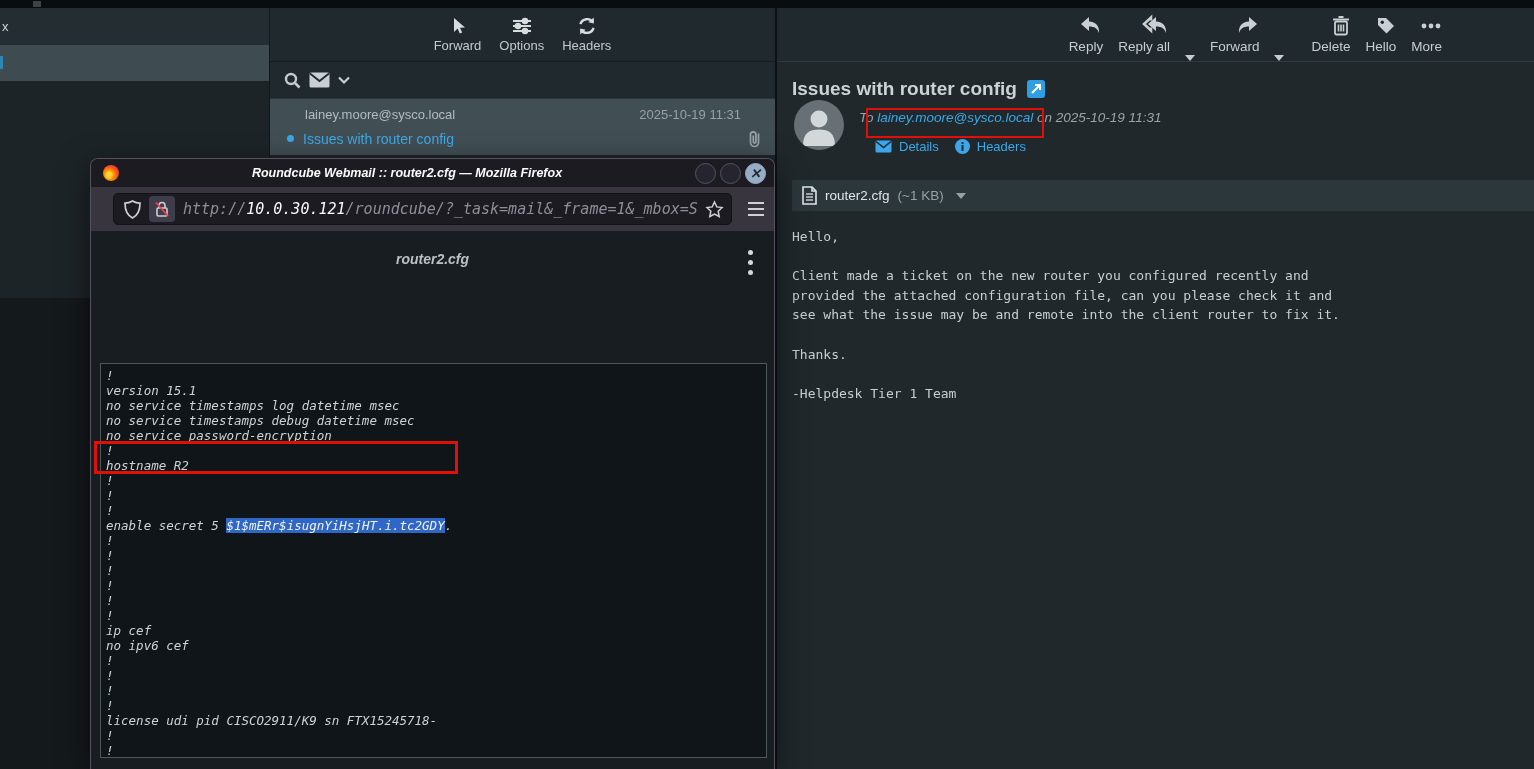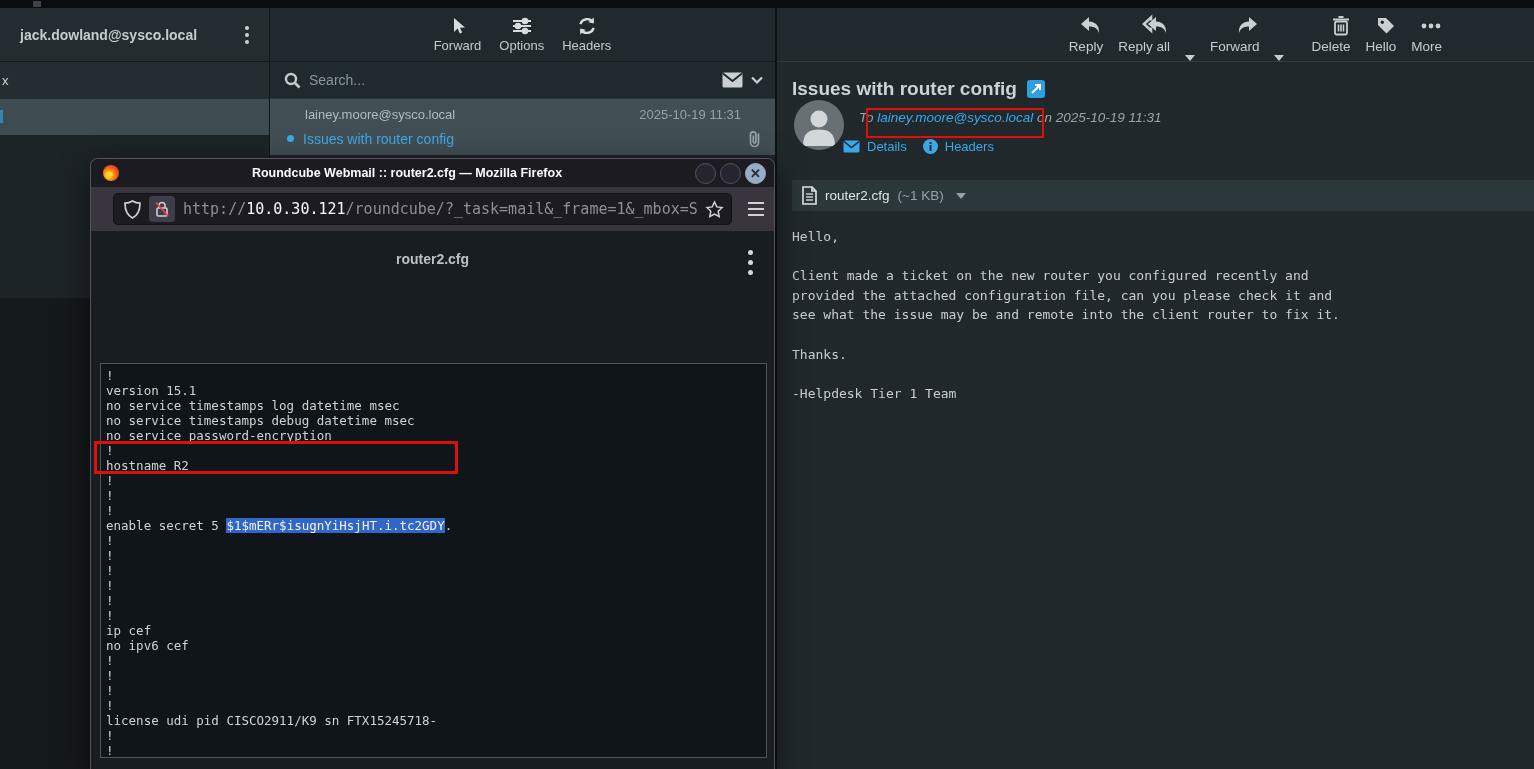--- a/index.html
+++ b/index.html
@@ -47,30 +47,30 @@
   .read-toolbar { height:54px; background:#20292d; border-bottom:1px solid #313a3e; display:flex; align-items:flex-start; justify-content:flex-end; padding:8px 92px 0 0; gap:15px; }
   .rt-btn { display:flex; flex-direction:column; align-items:flex-end; gap:3px; color:#c6cdd0; font-size:13.5px; cursor:pointer; position:relative; }
   .rt-caret { width:0; height:0; border-left:5px solid transparent; border-right:5px solid transparent; border-top:6px solid #c6cdd0; align-self:flex-end; margin-top:22px; cursor:pointer; }
   .read-content { position:relative; height:calc(100% - 54px); }
   .subject-row { position:absolute; left:15px; top:16px; display:flex; align-items:center; gap:10px; }
   .subject-title { font-size:19px; font-weight:bold; color:#ccd3d6; }
   .extwin { width:18px; height:18px; background:#2f9fe2; border-radius:3px; display:flex; align-items:center; justify-content:center; cursor:pointer; }
   .avatar { position:absolute; left:17px; top:38px; width:50px; height:50px; border-radius:50%; background:#667075; overflow:hidden; }
   .to-line { position:absolute; left:82px; top:48px; font-size:13.5px; color:#9aa4a8;font-style:italic; }
   .to-line a { color:#3ba7e8; text-decoration:none; cursor:pointer; }
-  .dh-row { position:absolute; left:66px; top:77px; display:flex; align-items:center; gap:16px; font-size:13px; }
+  .dh-row { position:absolute; left:98px; top:77px; display:flex; align-items:center; gap:16px; font-size:13px; }
   .dh-link { display:flex; align-items:center; gap:7px; color:#3ba7e8; cursor:pointer; }
   .attach-bar { position:absolute; left:15px; right:0; top:118px; height:31px; background:#2c373c; display:flex; align-items:center; padding-left:10px; gap:8px; }
   .attach-name { color:#dfe4e6; font-size:13.5px; }
   .attach-size { color:#97a1a5; font-size:13.5px; }
   .attach-caret { width:0; height:0; border-left:5px solid transparent; border-right:5px solid transparent; border-top:6px solid #97a1a5; margin-left:4px; cursor:pointer; }
   .mail-body { position:absolute; left:15px; top:165px; right:10px; font-family:"DejaVu Sans Mono", monospace; font-size:13px; line-height:19.6px; color:#c8ced1; white-space:pre; }
 
   
-  .popup { position:absolute; left:90px; top:158px; width:685px; height:611px; border-radius:8px 8px 0 0; border:1px solid #55525e; border-bottom:none; background:#171d21; box-shadow:0 8px 30px rgba(0,0,0,.55); overflow:hidden; }
+  .popup { position:absolute; left:90px; top:158px; width:685px; height:611px; border-radius:8px 8px 0 0; border:1px solid #55525e; border-bottom:none; background:#171d21; box-shadow:0 8px 30px rgba(0,0,0,.55); overflow:hidden;font-style:italic; }
   .ff-titlebar { height:28px; background:#1c1b22; display:flex; align-items:center; padding:0 8px 0 12px; }
   .ff-title { flex:1; text-align:center; color:#fbfbfe; font-size:12.5px; font-weight:bold; }
   .win-btns { display:flex; gap:4px; }
   .win-btn { width:21px; height:21px; border-radius:50%; background:#26252f; border:1.5px solid #55535f; cursor:pointer; }
   .win-btn.close { background:#97adc6; border-color:#97adc6; display:flex; align-items:center; justify-content:center; color:#242b35; font-size:13px; font-weight:bold; line-height:1; }
   .ff-toolbar { height:44px; background:#38353f; display:flex; align-items:center; padding:0 22px; gap:10px; }
   .urlbar { flex:1; height:32px; background:#1c1b22; border:1px solid #121117; border-radius:5px; display:flex; align-items:center; padding:0 8px 0 10px; gap:8px; }
   .lock-btn { width:26px; height:26px; background:#403d4a; border-radius:4px; display:flex; align-items:center; justify-content:center; position:relative; cursor:pointer; }
   .url-text { flex:1; font-family:"DejaVu Sans Mono", monospace; font-size:15px; white-space:nowrap; overflow:hidden; }
   .url-dim { color:#8f8d98; }
@@ -96,28 +96,20 @@
 </head>
 <body>
 
 <div class="screen">
 
   <div class="top-strip">
       <span class="tick"></span>
     </div>
 
   <div class="sidebar">
-    <div class="sidebar-header">
-      <span class="account-name">jack.dowland@sysco.local</span>
-      <span class="kebab">
-          <i></i>
-          <i></i>
-          <i></i>
-        </span>
-    </div>
     <div class="sidebar-row-x">
         <span>x</span>
       </div>
     <div class="sidebar-row-sel">
         <span class="frag"></span>
       </div>
     <div class="sidebar-lower">
         <div class="darker"></div>
       </div>
   </div>
@@ -151,21 +143,20 @@
           <path d="M3.2 18.4 L3.2 12.6 L8.6 13.8 Z" fill="#d7dcde"></path>
         </svg>
         <span>Headers</span>
       </div>
     </div>
     <div class="search-row">
       <svg width="17" height="17" viewBox="0 0 17 17">
         <circle cx="7" cy="7" r="5" fill="none" stroke="#c3cacd" stroke-width="2.4"></circle>
         <line x1="11" y1="11" x2="15.5" y2="15.5" stroke="#c3cacd" stroke-width="2.6"></line>
       </svg>
-      <span class="search-placeholder">Search...</span>
       <svg width="21" height="16" viewBox="0 0 21 16">
         <rect x="0.5" y="0.5" width="20" height="15" rx="1.5" fill="#c9cfd2"></rect>
         <path d="M1 1.5 L10.5 9 L20 1.5" fill="none" stroke="#20292d" stroke-width="1.8"></path>
       </svg>
       <svg width="12" height="8" viewBox="0 0 12 8">
         <path d="M1 1.5 L6 6.5 L11 1.5" fill="none" stroke="#c9cfd2" stroke-width="2.2"></path>
       </svg>
     </div>
     <div class="msg-row">
       <div class="msg-line1">

